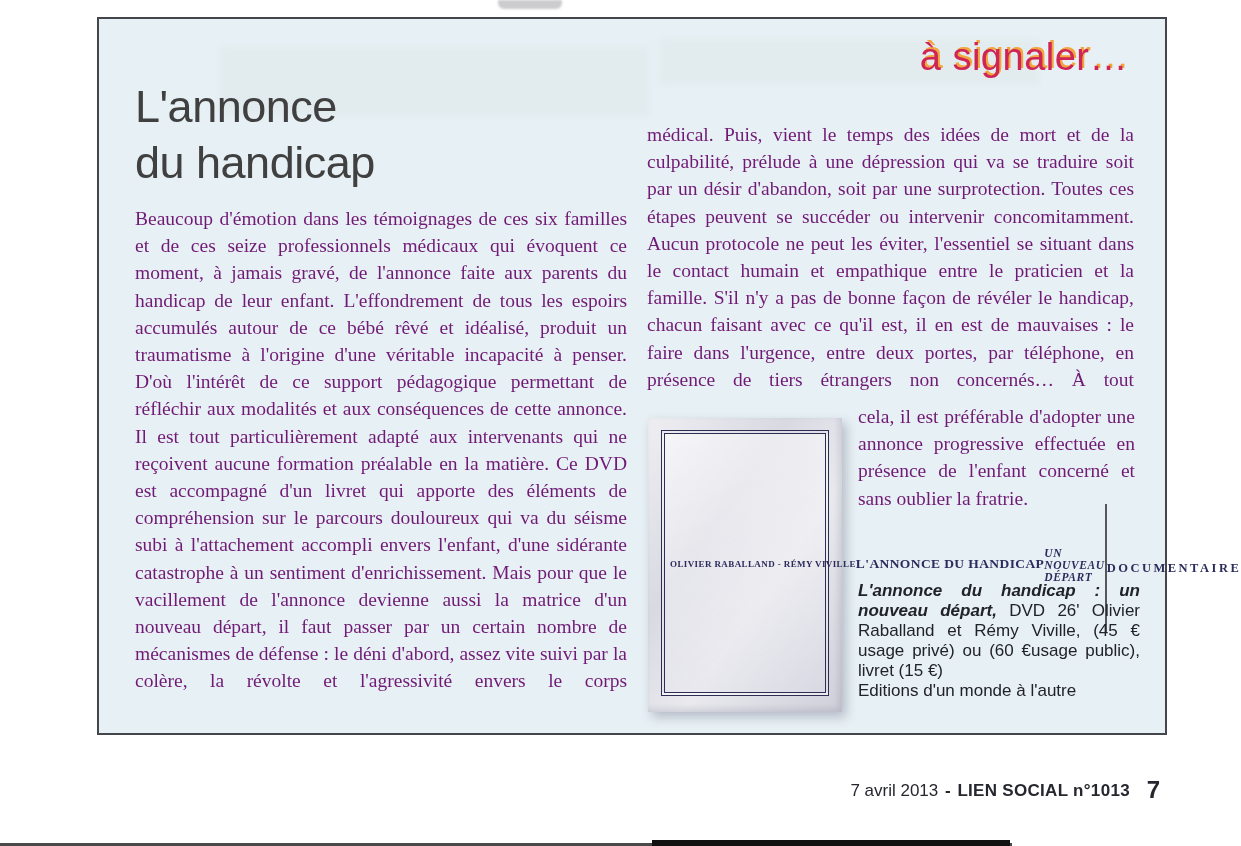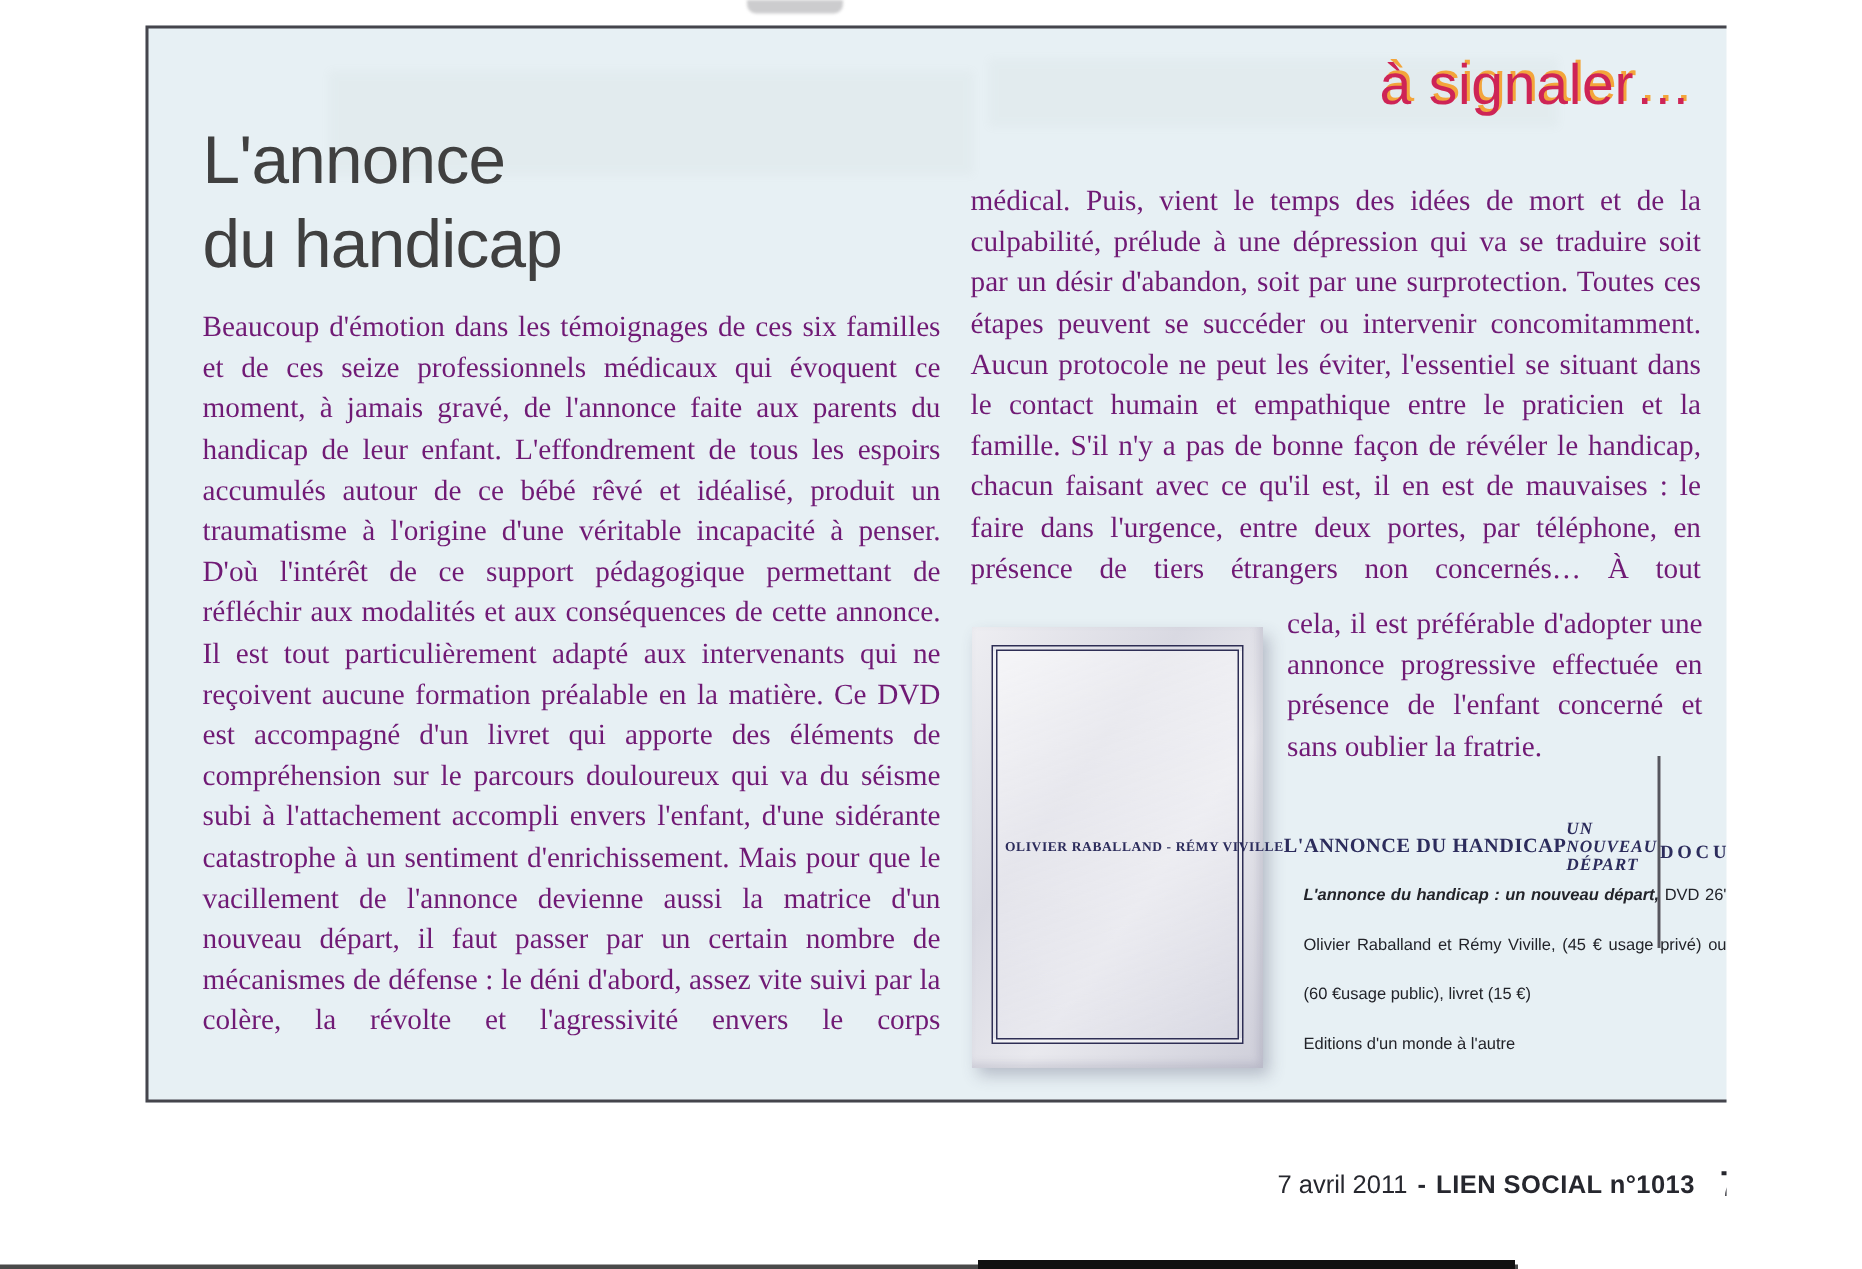--- a/index.html
+++ b/index.html
@@ -1,17 +1,17 @@
 <!DOCTYPE html>
 <html lang="fr"><head>
 <meta charset="utf-8">
 <style>
   html,body{margin:0;padding:0;}
   body{background:#ffffff;font-family:"Liberation Sans",sans-serif;}
-  .sheet{position:relative;width:1151px;height:846px;background:#ffffff;overflow:hidden;}
+  .sheet{position:relative;width:1241px;height:846px;background:#ffffff;overflow:hidden;}
 
   
   .smudge-top{position:absolute;left:498px;top:0;width:64px;height:9px;background:rgba(120,120,125,.38);border-radius:0 0 6px 6px;filter:blur(1px);}
   .strip-thin{position:absolute;left:0;bottom:0;width:1012px;height:3px;background:#4a4a4a;}
   .strip-thick{position:absolute;left:652px;bottom:0;width:358px;height:6px;background:#111;}
 
   
   .panel{position:absolute;left:97px;top:17px;width:1070px;height:718px;box-sizing:border-box;
          background:#e7f0f4;border:2px solid #45454c;}
   .ghost{position:absolute;background:#8fa098;opacity:.05;filter:blur(3px);pointer-events:none;}
@@ -44,22 +44,22 @@
   .cover-subtitle{font-size:11.5px;font-weight:bold;font-style:italic;letter-spacing:.6px;margin-top:2px;}
   .illo-box{margin-top:7px;width:104px;height:126px;border:1px solid #56565e;background:#fafafc;
             display:flex;align-items:center;justify-content:center;overflow:hidden;}
   .cover-genre{font-size:12.5px;font-weight:bold;letter-spacing:2.5px;margin-top:8px;}
   .cover-logo{margin-top:4px;text-align:center;line-height:1.05;border-bottom:1px solid #2e2e55;padding-bottom:2px;}
   .cover-logo .l1{font-size:7px;font-weight:bold;letter-spacing:1px;}
   .cover-logo .l2{font-size:5px;letter-spacing:.5px;}
   .cover-logo .l3{font-size:6.5px;font-weight:bold;letter-spacing:1px;}
 
   
-  .infobox{position:absolute;left:759px;top:562px;width:282px;font-size:11px;line-height:33px;
-           color:#222329;text-align:justify;margin-left:11px;}
+  .infobox{position:absolute;left:759px;top:562px;width:282px;font-size:17px;line-height:20px;
+           color:#222329;text-align:justify;}
   .infobox .lead{font-weight:bold;font-style:italic;}
   .infobox .line{display:block;text-align:left;}
 
   
   .footer{position:absolute;left:97px;top:776px;width:1063px;text-align:right;color:#26272e;
           font-size:17px;}
   .footer .mag{font-weight:bold;letter-spacing:.3px;}
   .footer .dash{font-weight:bold;padding:0 2px;}
   .footer .pagenum{font-weight:bold;font-size:24px;margin-left:12px;vertical-align:-2px;}
 </style>
@@ -145,21 +145,21 @@
       </div>
     </div>
 
     <div class="infobox">
       <span class="lead">L'annonce du handicap : un nouveau départ,</span><span> DVD 26' Olivier Raballand et Rémy Viville, (45 € usage privé) ou (60 €usage public), livret (15 €)</span>
       <span class="line">Editions d'un monde à l'autre</span>
     </div>
   </div>
 
   <div class="footer">
-    <span>7 avril 2011</span>
+    <span>7 avril 2013</span>
     <span class="dash">-</span>
     <span class="mag">LIEN SOCIAL n°1013</span>
     <span class="pagenum">7</span>
   </div>
 
   <div class="strip-thin"></div>
   <div class="strip-thick"></div>
 
 </div>
 

